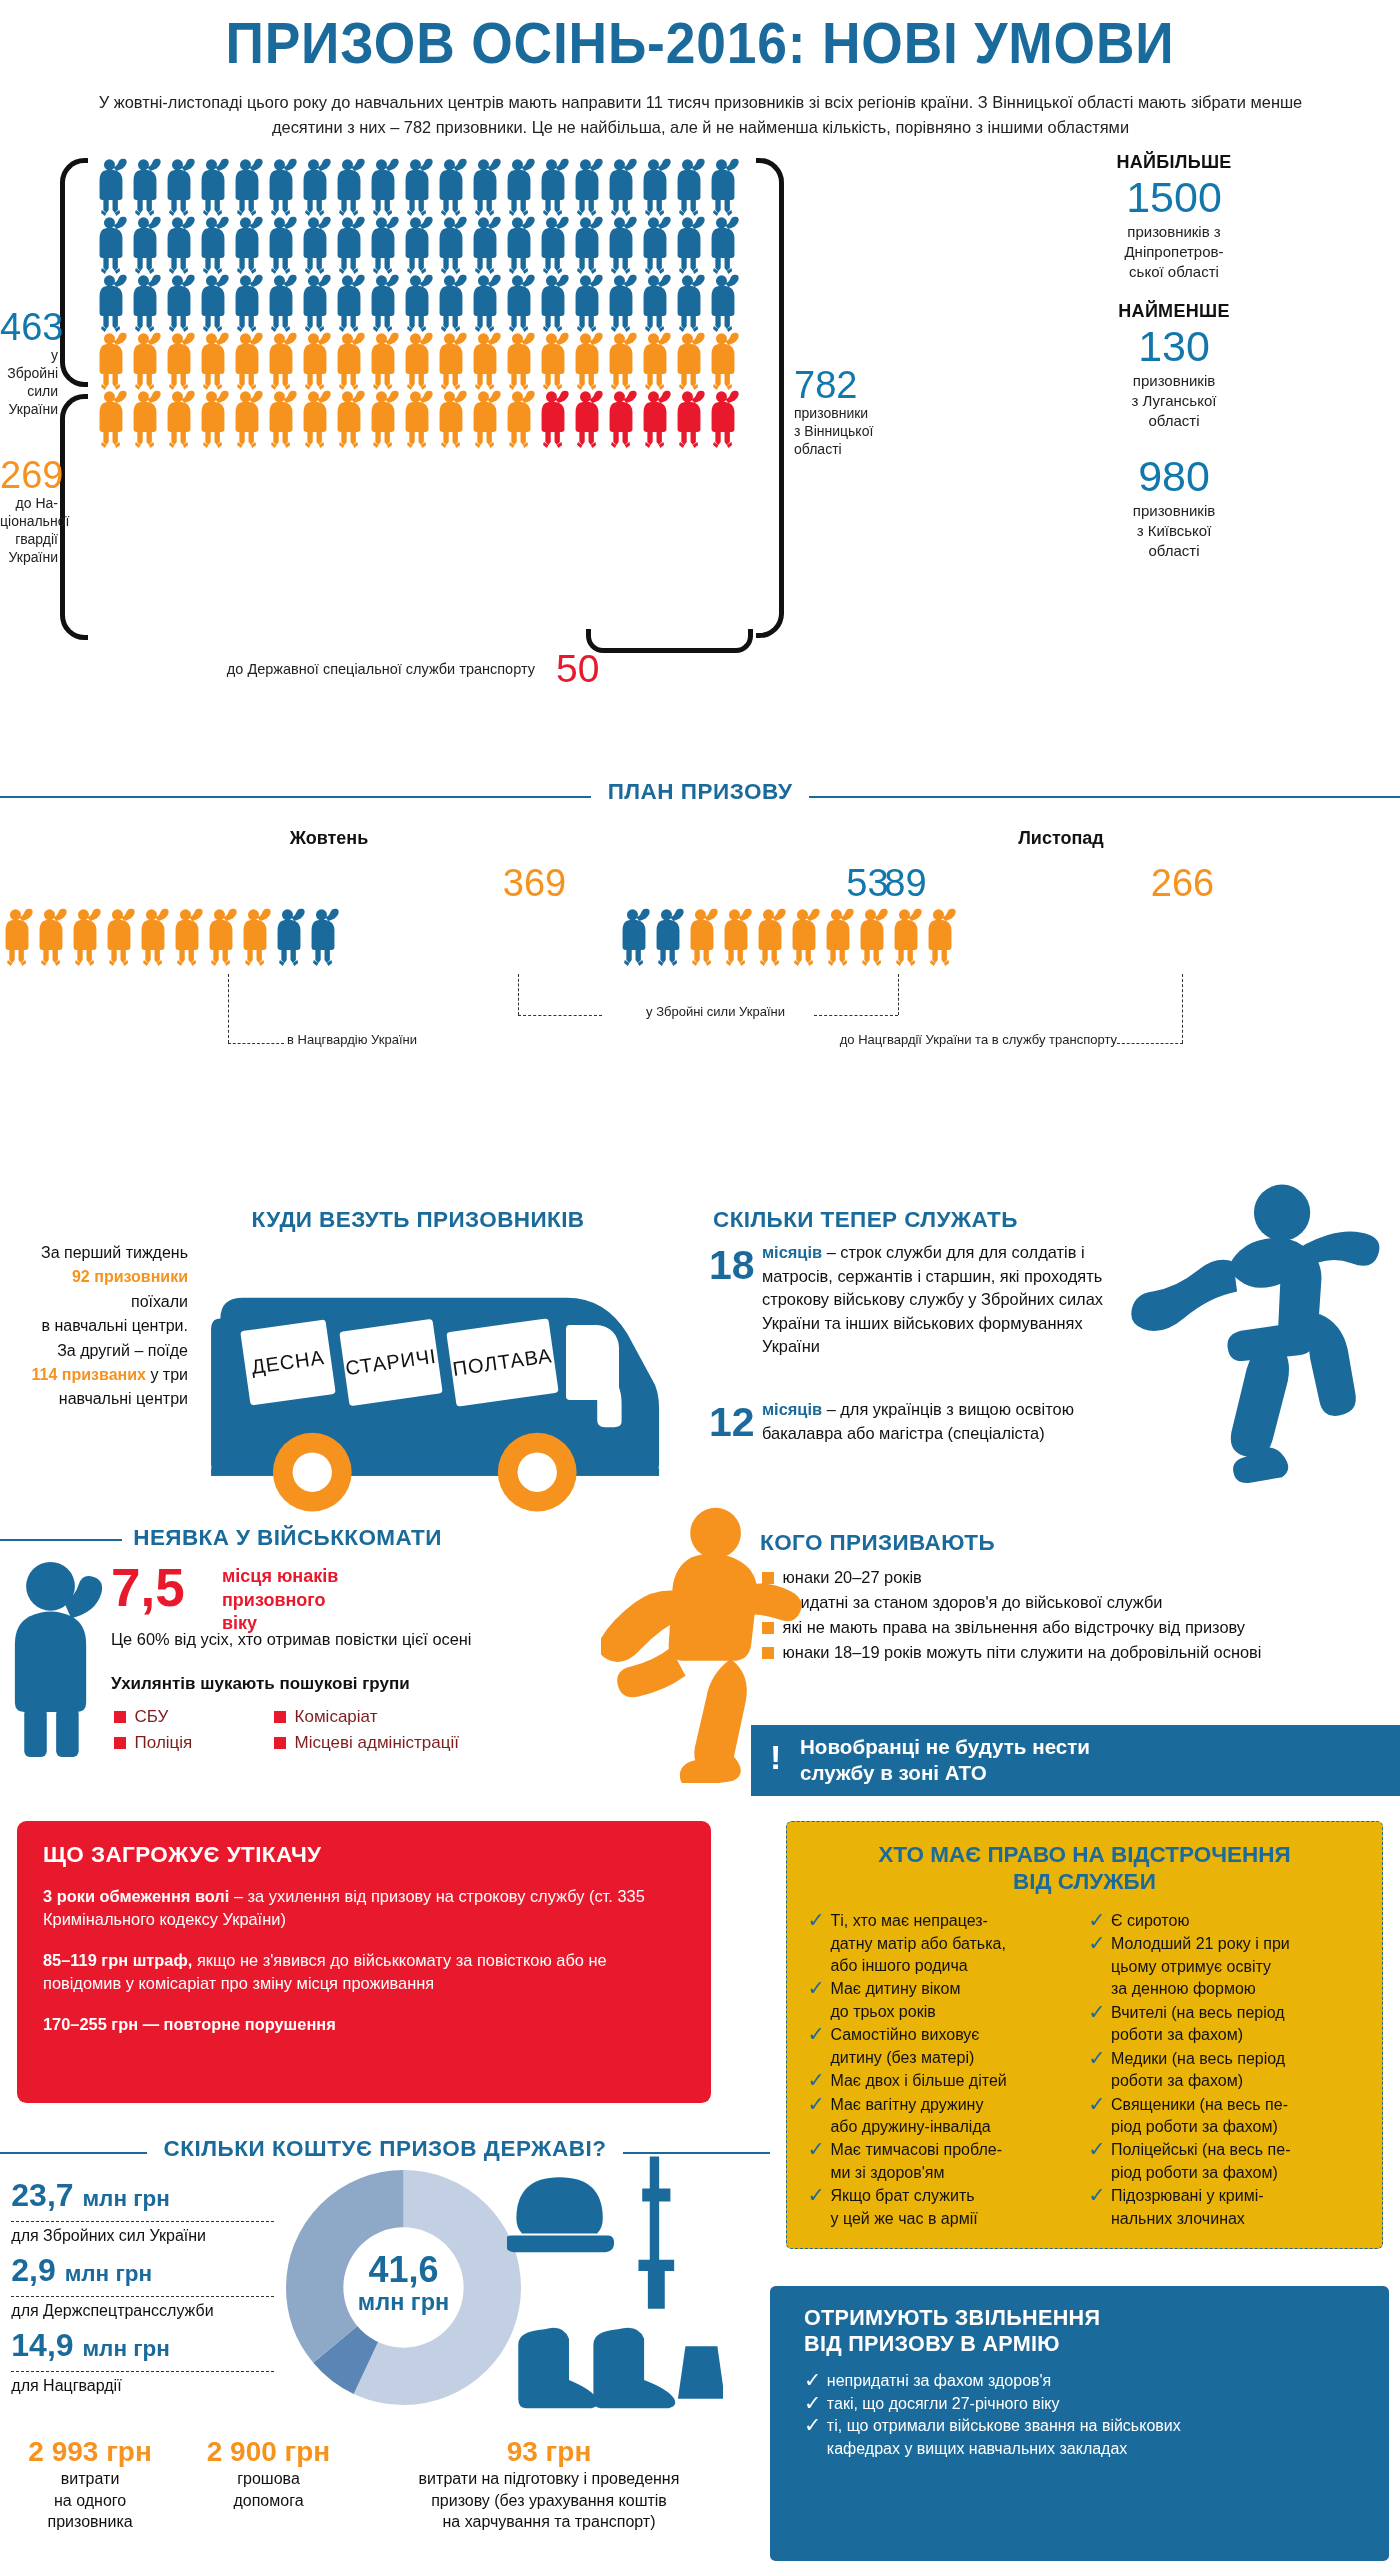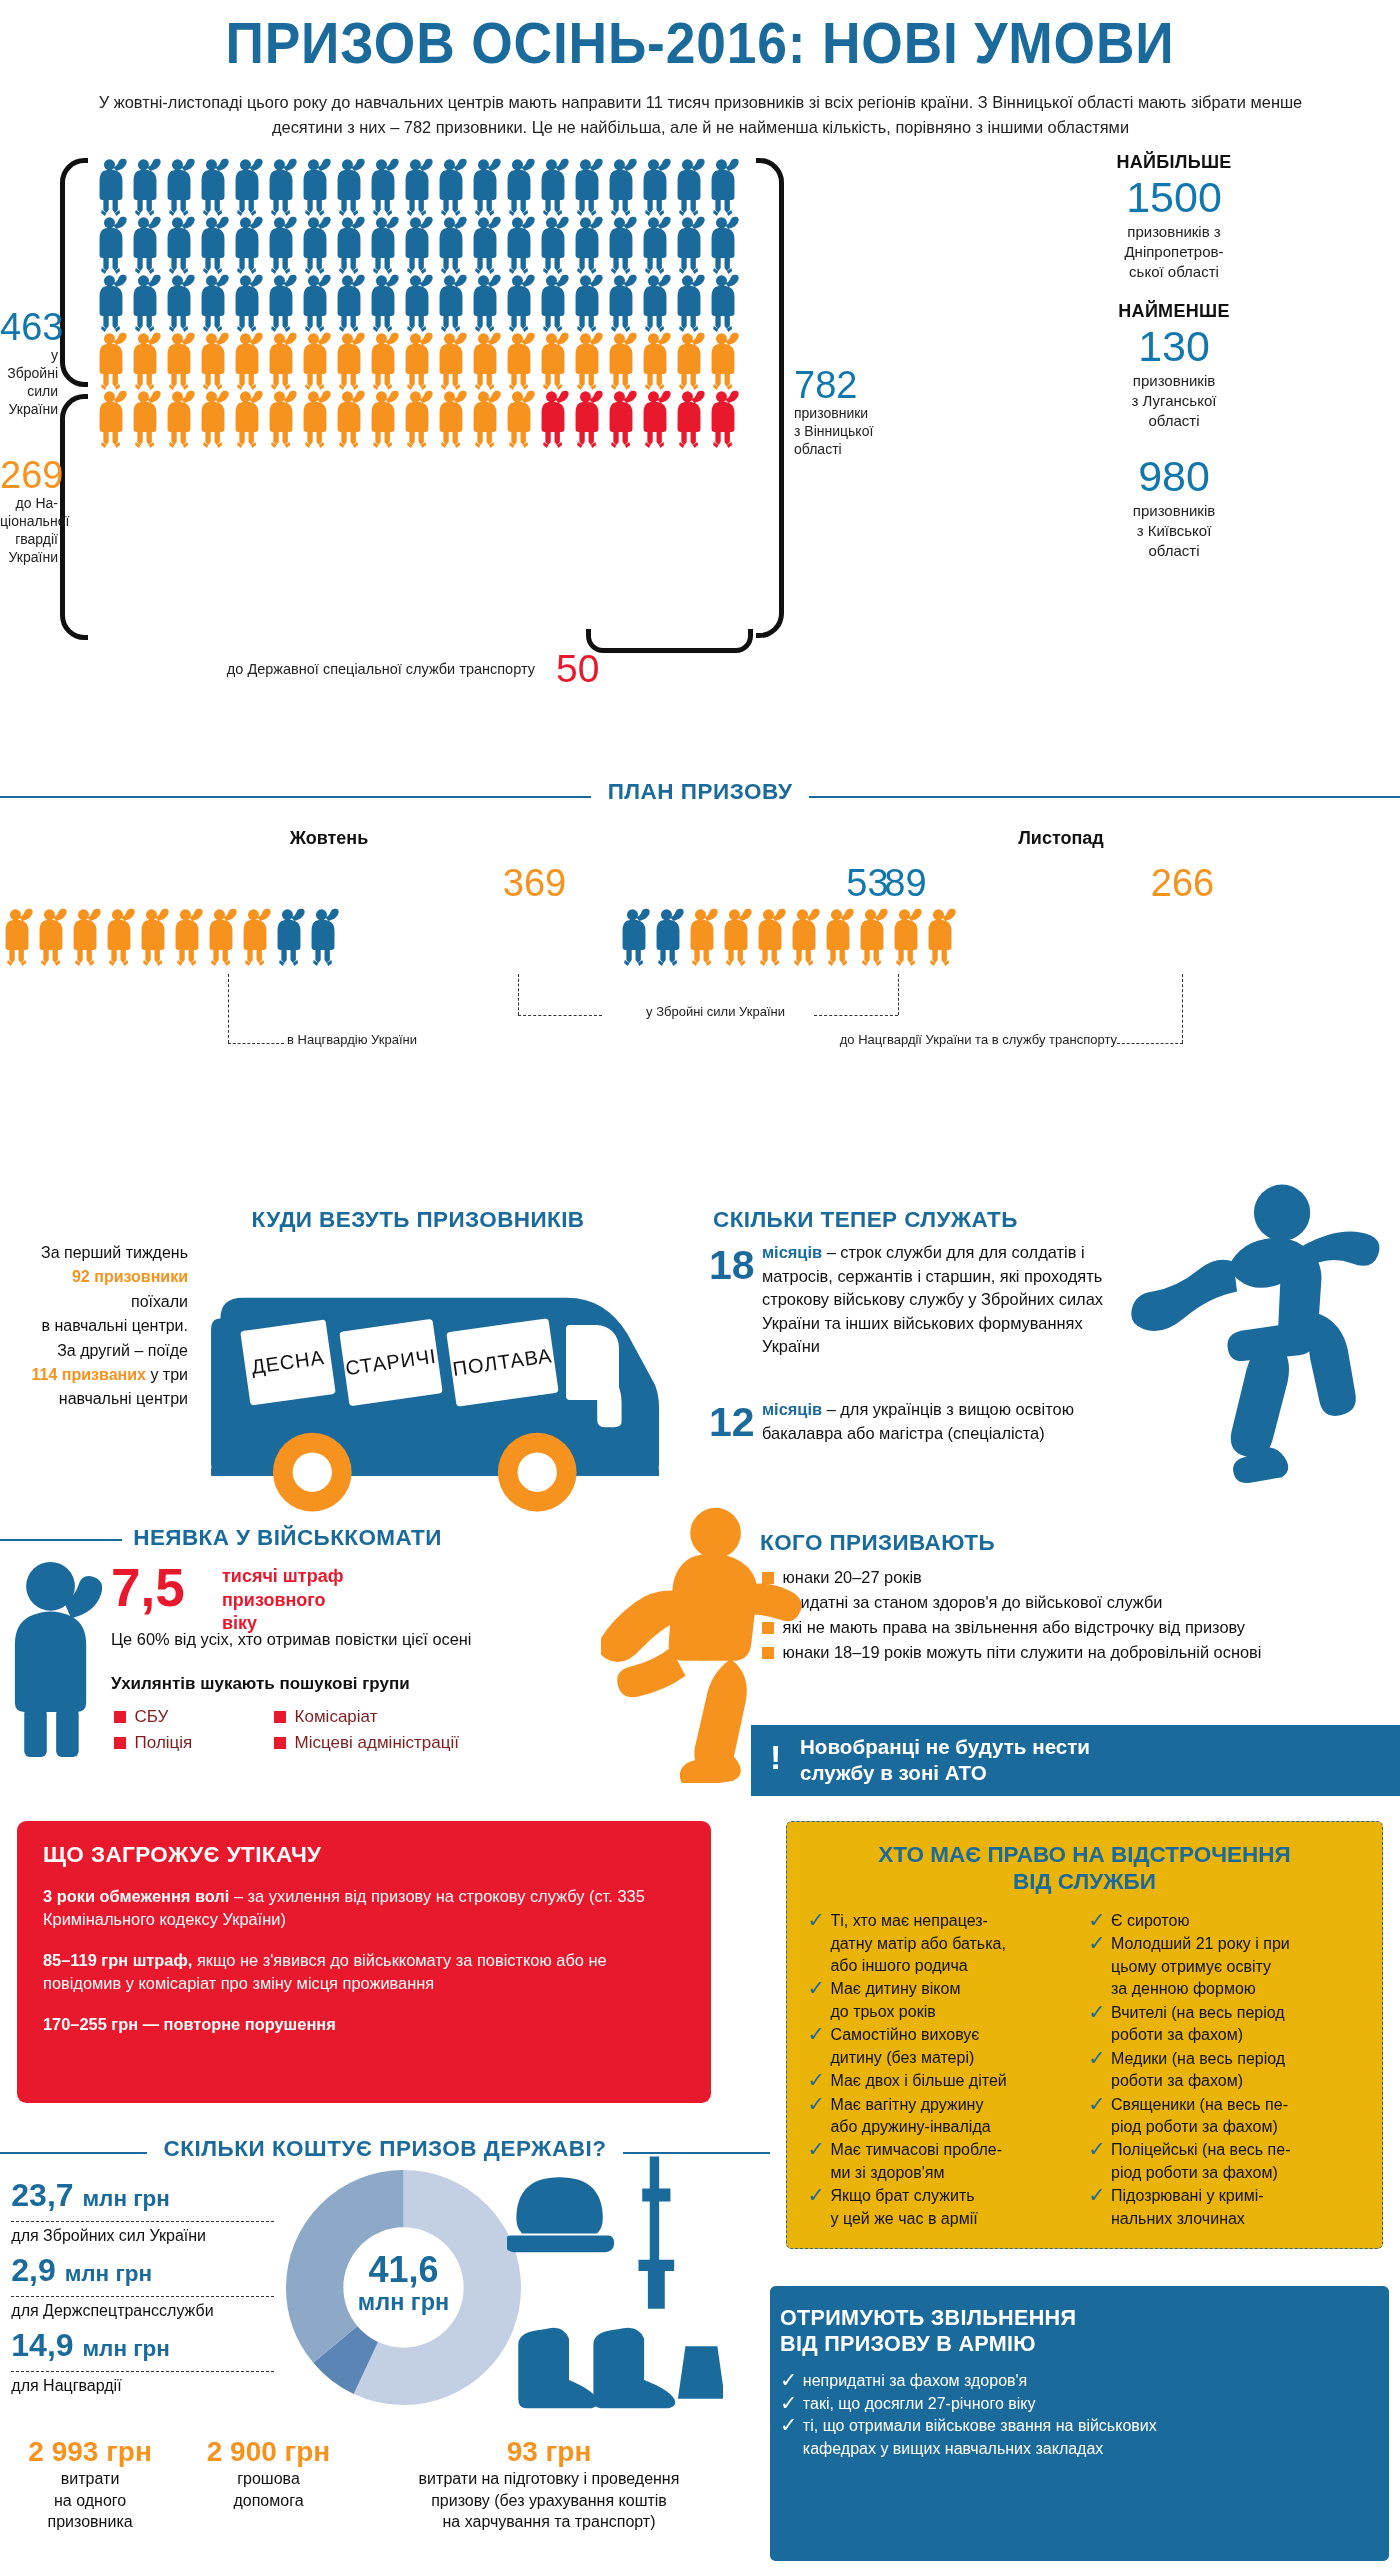--- a/index.html
+++ b/index.html
@@ -1848,21 +1848,21 @@
         <path d="M66,62 q26,-6 32,-26 q4,-14 -8,-18 q-12,-4 -16,8 q-4,14 -16,18 z"></path>
         <rect x="16" y="158" width="24" height="52" rx="6"></rect>
         <rect x="50" y="158" width="24" height="52" rx="6"></rect>
       </g>
     </svg>
   </div>
 
   <div class="abs" style="left:111px;top:1565px;width:244px;">
     <div class="abs" style="left:0;top:-3.8px;font-size:53px;line-height:54px;font-weight:bold;color:#e8192c;">7,5</div>
     <div class="abs" style="left:111px;top:0;font-size:18px;line-height:23.5px;font-weight:bold;color:#e8192c;">
-      <span>тисячі штраф</span><br>
+      <span>місця юнаків</span><br>
       <span>призовного віку</span>
     </div>
   </div>
 
   <div class="abs" style="left:111px;top:1628px;width:394px;font-size:16.4px;line-height:22.5px;color:#111;">Це 60% від усіх, хто отримав повістки цієї осені</div>
 
   <div class="abs" style="left:111px;top:1674px;width:394px;font-size:17px;font-weight:bold;color:#111;">Ухилянтів шукають пошукові групи</div>
 
   <div class="abs" style="left:114px;top:1704px;width:413px;font-size:17px;line-height:26px;color:#7f1d1d;">
     <div style="display:flex;">
@@ -2073,21 +2073,21 @@
 
   <div class="abs" style="left:366px;top:2436px;width:366px;">
     <div class="botnum">93 грн</div>
     <div class="botcap">
       <span>витрати на підготовку і проведення</span><br>
       <span>призову (без урахування коштів</span><br>
       <span>на харчування та транспорт)</span>
     </div>
   </div>
 
-  <div class="bluebox" style="left:770px;top:2286px;width:619px;height:275px;padding:19px 10px;">
+  <div class="bluebox" style="left:770px;top:2286px;width:619px;height:275px;padding:19px 34px;">
     <h3>
       <span>ОТРИМУЮТЬ ЗВІЛЬНЕННЯ</span><br>
       <span>ВІД ПРИЗОВУ В АРМІЮ</span>
     </h3>
     <ul id="exempt-list" style="margin-top:13px;">
         <li>
           <span class="chk ">✓</span>
           <span class="t">непридатні за фахом здоров'я</span>
         </li>
         <li>

